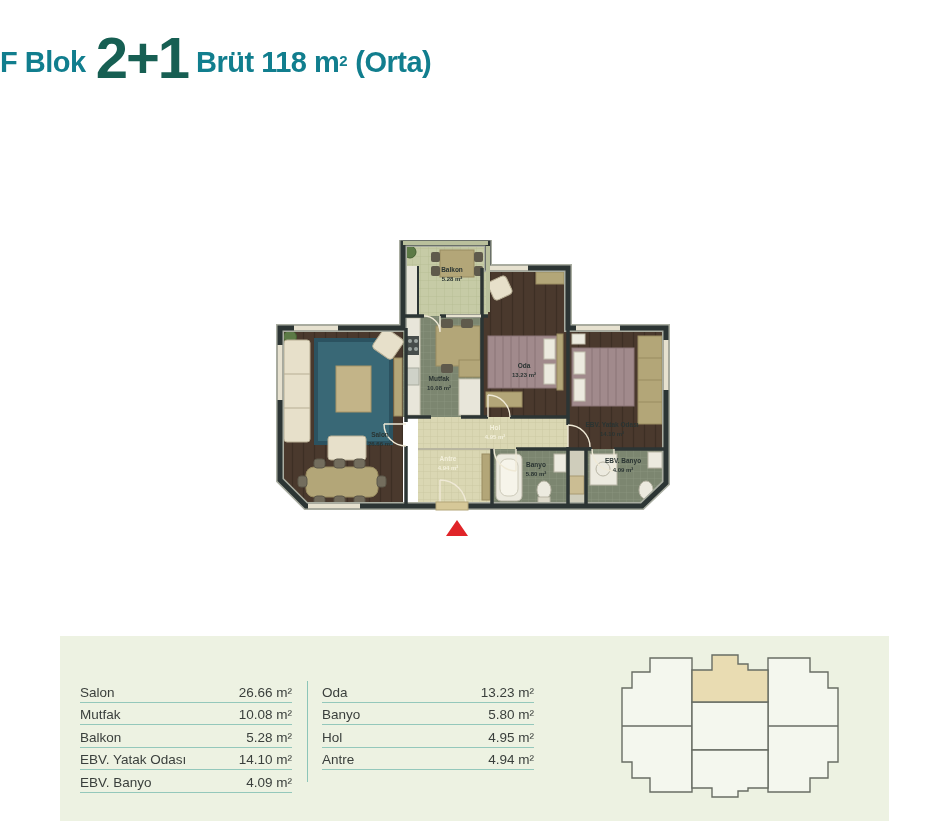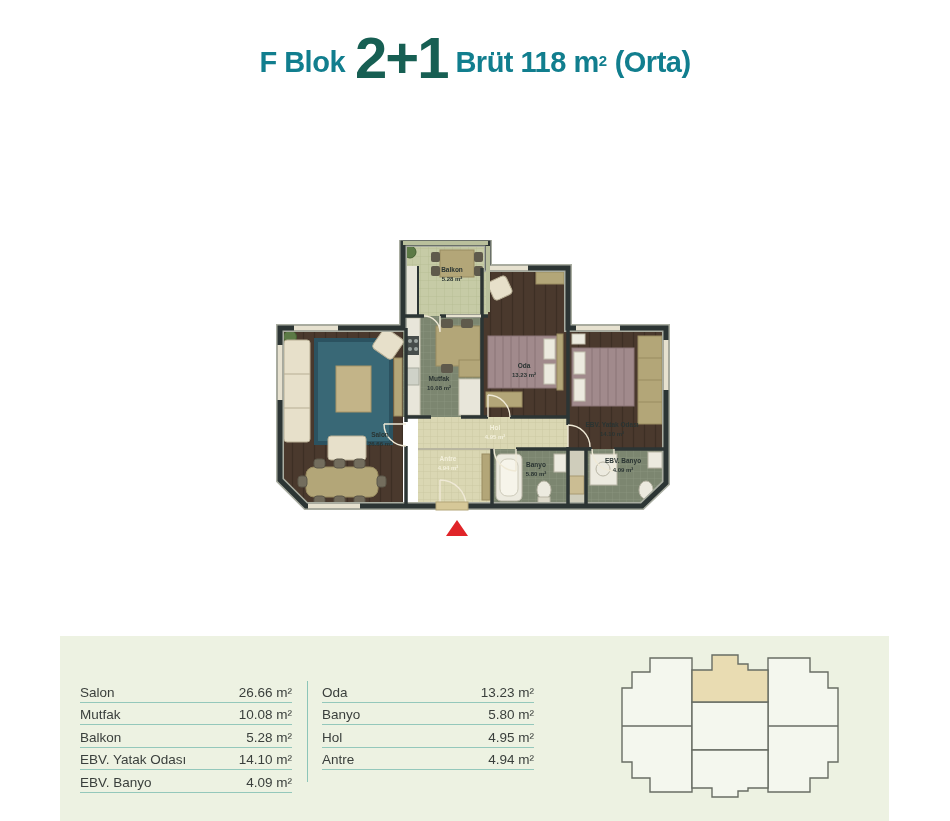--- a/index.html
+++ b/index.html
@@ -1,20 +1,20 @@
 <!DOCTYPE html>
 <html><head>
 <meta charset="utf-8">
 <style>
   html,body{margin:0;padding:0;background:#fff;}
   .page{position:relative;width:950px;height:821px;background:#ffffff;overflow:hidden;
         font-family:"Liberation Sans",sans-serif;}
 
   
-  .title-row{position:absolute;top:24px;left:0;width:100%;text-align:center;
+  .title-row{position:absolute;top:24px;left:0;width:100%;
              color:#117e8e;white-space:nowrap;}
   .title-row .t-small{font-size:29px;font-weight:600;letter-spacing:-0.5px;vertical-align:baseline;}
   .title-row .t-big{font-size:58px;font-weight:700;color:#175f53;letter-spacing:-2px;
                     margin:0 8px 0 10px;vertical-align:-6px;}
   .title-row sup{font-size:15px;font-weight:600;}
 
   
   .plan-wrap{position:absolute;left:276px;top:240px;width:400px;height:300px;}
   .room-label{font-family:"Liberation Sans",sans-serif;font-weight:700;}
   .lbl-dark{fill:#2a3432;}

